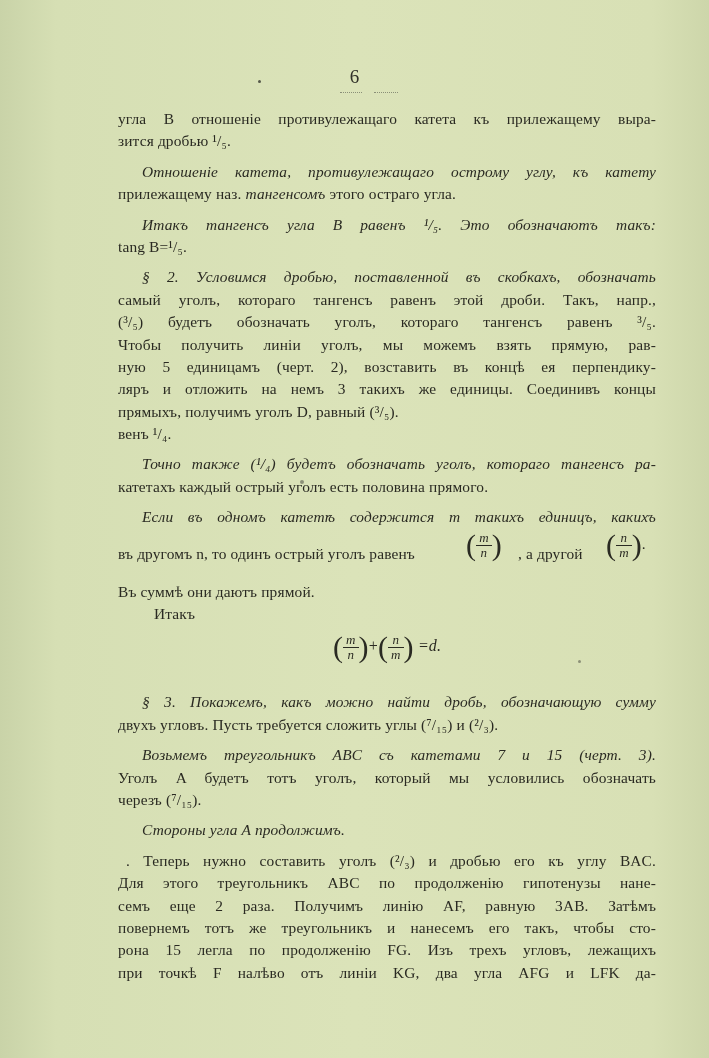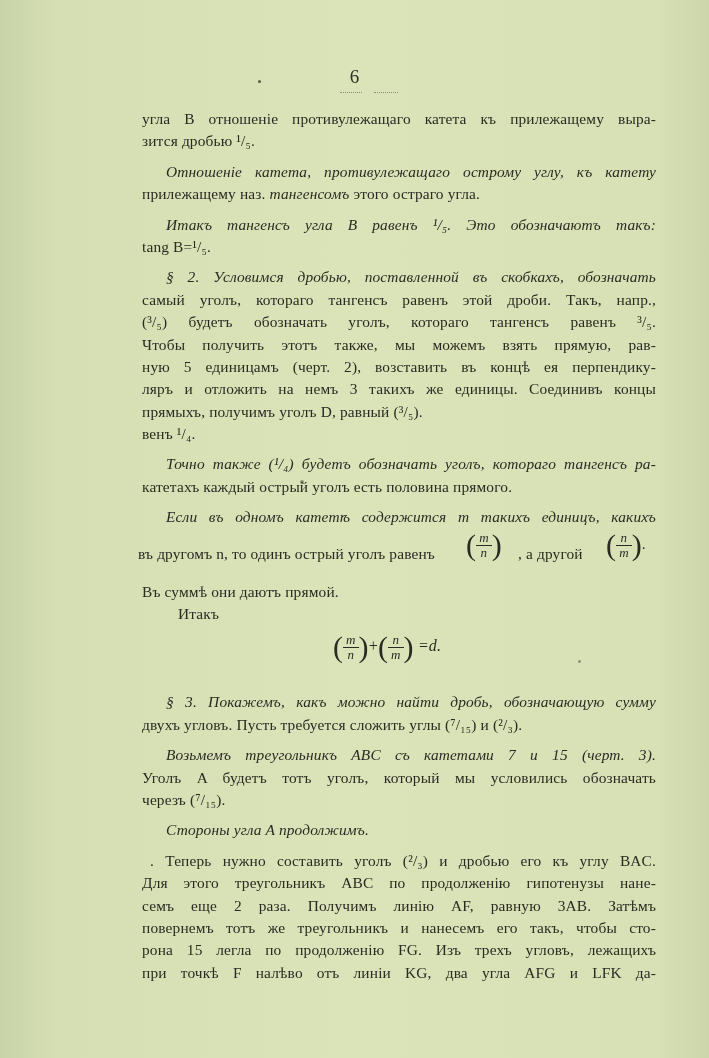--- a/index.html
+++ b/index.html
@@ -15,21 +15,21 @@
     position: absolute; top: 66px; left: 0; width: 709px; text-align: center;
     font-size: 19px; color: #303028;
   }
   .dot { position: absolute; width: 3px; height: 3px; background: #55584a; border-radius: 50%; }
   .dash { position: absolute; height: 1px; border-top: 1px dotted #8a8f78; }
   .text-block {
     position: absolute; left: 118px; top: 108px; width: 538px;
     font-size: 15.4px; line-height: 22.4px; letter-spacing: 0.15px;
     text-align: justify;
   }
-  .line { display: block; white-space: nowrap; height: 22.4px; text-align-last: justify; margin-left: 24px; }
+  .line { display: block; white-space: nowrap; height: 22.4px; text-align-last: justify; }
   .line.last { text-align-last: left; }
   .indent { padding-left: 24px; font-style: italic; }
   .indent2 { padding-left: 36px; }
   .gap { margin-top: 8px; }
   .formula-line { display:block; height: 52px; position: relative; }
   .formula-center { display:block; text-align:center; height: 58px; padding-top: 8px; font-size: 16px; }
   .frac { display: inline-block; vertical-align: middle; text-align: center; font-style: italic; font-size: 13px; line-height: 14px; }
   .frac .num { display:block; padding: 0 3px; border-bottom: 1px solid #2a2a22; }
   .frac .den { display:block; padding: 0 3px; }
   .paren { font-size: 30px; vertical-align: middle; font-weight: lighter; }
@@ -52,33 +52,33 @@
 
   <span class="line indent gap">Отношеніе катета, противулежащаго острому углу, къ катету</span>
   <span class="line last"><span>прилежащему наз. </span><span class="it">тангенсомъ</span><span> этого остраго угла.</span></span>
 
   <span class="line indent gap">Итакъ тангенсъ угла B равенъ ¹/₅. Это обозначаютъ такъ:</span>
   <span class="line last">tang B=¹/₅.</span>
 
   <span class="line indent gap">§ 2. Условимся дробью, поставленной въ скобкахъ, обозначать</span>
   <span class="line">самый уголъ, котораго тангенсъ равенъ этой дроби. Такъ, напр.,</span>
   <span class="line">(³/₅) будетъ обозначать уголъ, котораго тангенсъ равенъ ³/₅.</span>
-  <span class="line">Чтобы получить этотъ также, мы можемъ взять прямую, рав-</span>
+  <span class="line">Чтобы получить линіи уголъ, мы можемъ взять прямую, рав-</span>
   <span class="line">ную 5 единицамъ (черт. 2), возставить въ концѣ ея перпендику-</span>
   <span class="line">ляръ и отложить на немъ 3 такихъ же единицы. Соединивъ концы</span>
   <span class="line last">прямыхъ, получимъ уголъ D, равный (³/₅).</span>
 
   <span class="line last">венъ ¹/₄.</span>
   <span class="line indent gap">Точно также (¹/₄) будетъ обозначать уголъ, котораго тангенсъ ра-</span>
 
   <span class="line last">катетахъ каждый острый уголъ есть половина прямого.</span>
 
   <span class="line indent gap">Если въ одномъ катетѣ содержится m такихъ единицъ, какихъ</span>
   <span class="formula-line" style="white-space:nowrap;">
-    <span style="position:absolute;left:0;top:14px;margin-left:20px;">въ другомъ n, то одинъ острый уголъ равенъ</span>
+    <span style="position:absolute;left:0;top:14px;">въ другомъ n, то одинъ острый уголъ равенъ</span>
     <span style="position:absolute;left:348px;top:2px;">
       <span class="paren">(</span><span class="frac"><span class="num">m</span><span class="den">n</span></span><span class="paren">)</span>
     </span>
     <span style="position:absolute;left:400px;top:14px;">, а другой</span>
     <span style="position:absolute;left:488px;top:2px;">
       <span class="paren">(</span><span class="frac"><span class="num">n</span><span class="den">m</span></span><span class="paren">)</span>.
     </span>
   </span>
   <span class="line last">Въ суммѣ они даютъ прямой.</span>
   <span class="line last indent2">Итакъ</span>

